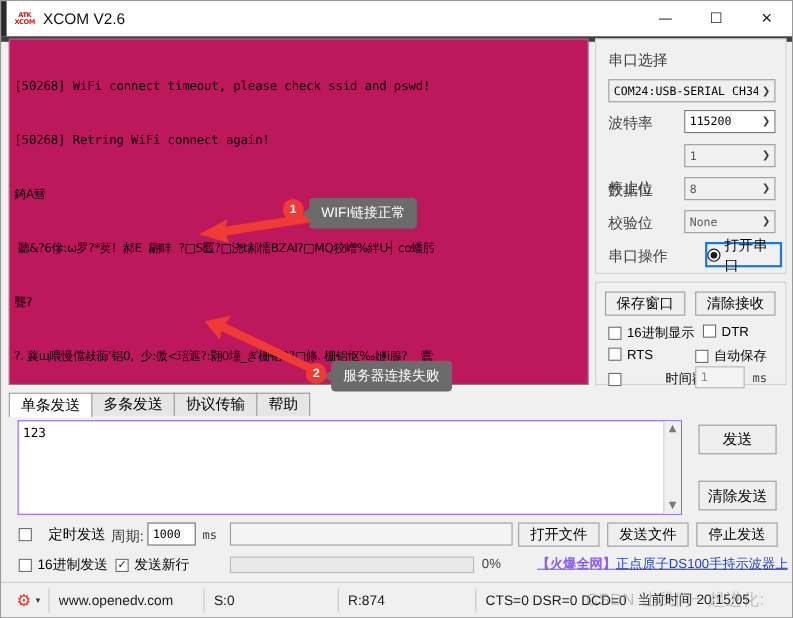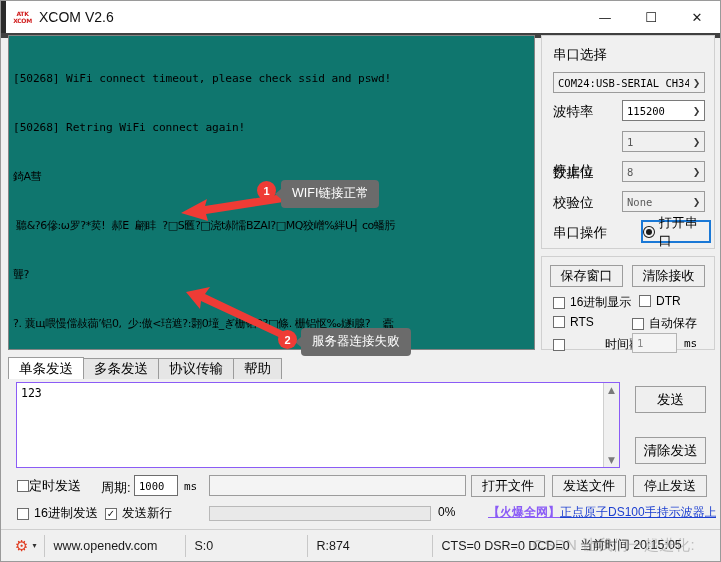--- a/index.html
+++ b/index.html
@@ -30,21 +30,21 @@
   }
   .app-icon b{font-size:6px;color:#d01c1c;font-family:"DejaVu Sans",sans-serif;letter-spacing:-0.3px;font-weight:700;}
   .app-title{font-size:14px;color:#111;font-family:"Liberation Sans",sans-serif;}
   .wctrls{margin-left:auto;display:flex;height:32px;}
   .wbtn{width:46px;height:32px;display:flex;align-items:center;justify-content:center;
         font-size:13px;color:#202020;font-family:"DejaVu Sans",sans-serif;}
 
   
   .recv-wrap{
     position:absolute;left:7px;top:34px;width:527px;height:315px;
-    background:#0f766e;border:1px solid #848484;box-sizing:border-box;
+    background:#be185d;border:1px solid #848484;box-sizing:border-box;
     overflow:hidden;
   }
   .recv{
     font-family:"DejaVu Sans Mono","Liberation Mono",monospace;
     font-size:11.2px;line-height:16.35px;
     padding:2px 3px 0 4px;white-space:pre;color:#000;
     letter-spacing:-0.1px;
   }
   .recv div{height:16.35px;overflow:hidden;}
   .garble{font-family:"DejaVu Sans","Liberation Sans",sans-serif;font-size:11px;letter-spacing:-0.4px;}
@@ -75,21 +75,21 @@
   }
   .side-group{
     position:absolute;left:0;top:0;width:174px;height:214px;
     border:1px solid #d0d0d0;box-sizing:border-box;background:#f0f0f0;
   }
   .side-group2{
     position:absolute;left:0;top:221px;width:174px;height:94px;
     border:1px solid #d0d0d0;box-sizing:border-box;background:#f0f0f0;
   }
   .s-label{
-    position:absolute;font-size:13.5px;color:#000000;
+    position:absolute;font-size:13.5px;color:#404040;
     font-family:"Liberation Sans",sans-serif;
   }
   .combo{
     position:absolute;height:21px;box-sizing:border-box;
     border:1px solid #9b9b9b;background:#f0f0f0;
     display:flex;align-items:center;
     font-family:"DejaVu Sans Mono",monospace;font-size:10.5px;
     padding-left:4px;color:#000;
   }
   .combo.white{background:#fff;border:1px solid #7a7a7a;}
@@ -126,21 +126,21 @@
         font-size:10px;color:#111;line-height:1;}
   .numbox{
     position:absolute;box-sizing:border-box;height:20px;
     background:#f4f4f4;border:1px solid #b4b4b4;
     display:flex;align-items:center;padding-left:4px;
     font-family:"DejaVu Sans Mono",monospace;font-size:10.5px;color:#8a8a8a;
   }
 
   
   .tabs{position:absolute;left:7px;top:356px;width:707px;height:22px;
-        display:flex;align-items:center;}
+        display:flex;align-items:flex-start;}
   .tab{
     height:21px;box-sizing:border-box;padding:0 10px;
     display:flex;align-items:center;justify-content:center;
     font-size:13.5px;border:1px solid #9b9b9b;border-bottom:none;
     background:#e6e6e6;color:#000;font-family:"Liberation Sans",sans-serif;
     margin-right:-1px;
   }
   .tab.active{background:#fff;height:22px;}
 
   
@@ -343,21 +343,21 @@
     <div class="send-text">123</div>
     <div class="vscroll">
       <span>▲</span>
       <span>▼</span>
     </div>
   </div>
 
   <div class="btn" style="left:634px;top:385px;width:71px;height:27px;font-size:13.5px;">发送</div>
   <div class="btn" style="left:634px;top:436px;width:71px;height:27px;font-size:13.5px;">清除发送</div>
 
-  <div class="brow" style="left:16px;top:476px;gap:0;">
+  <div class="brow" style="left:16px;top:476px;gap:15px;">
     <span class="cbox"></span>
     <span style="font-size:13px;">定时发送</span>
   </div>
   <div class="s-label" style="position:absolute;left:100px;top:478px;font-size:13px;">周期:</div>
   <div class="numbox" style="left:133px;top:474px;width:44px;height:21px;background:#fff;border-color:#6d6d6d;color:#000;">
     <span>1000</span>
   </div>
   <div class="s-label" style="position:absolute;left:183px;top:479px;font-size:11px;font-family:'DejaVu Sans Mono',monospace;">ms</div>
 
   <div class="pathbox" style="left:208px;top:474px;width:257px;">

